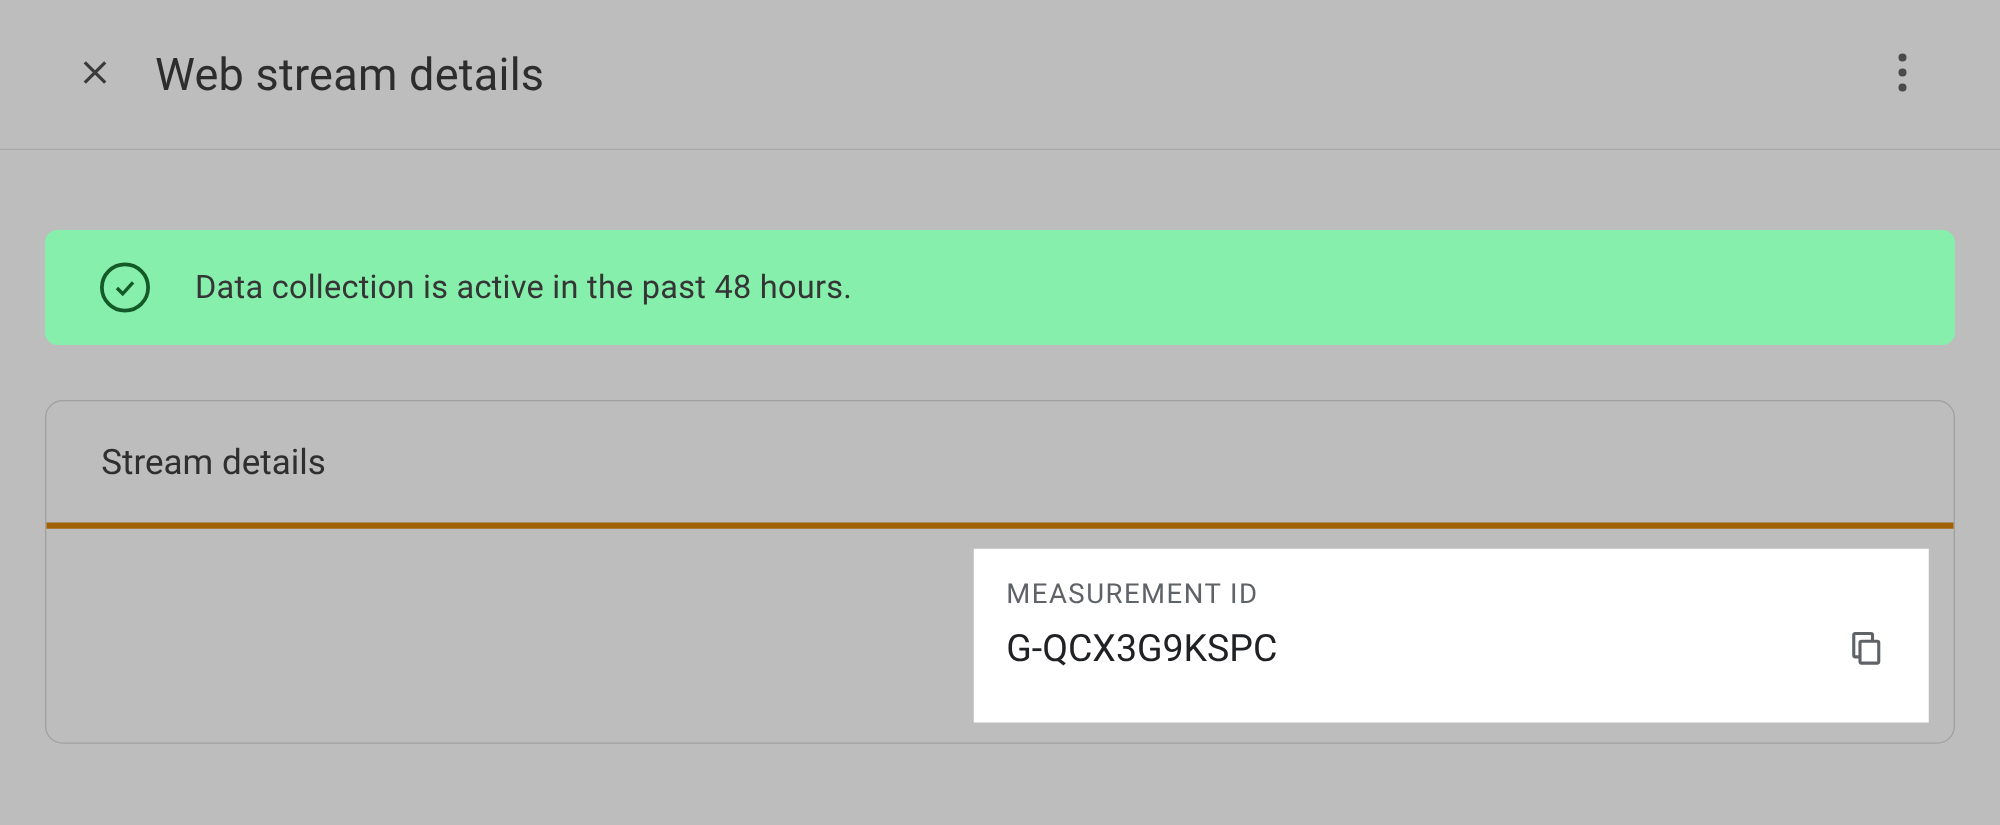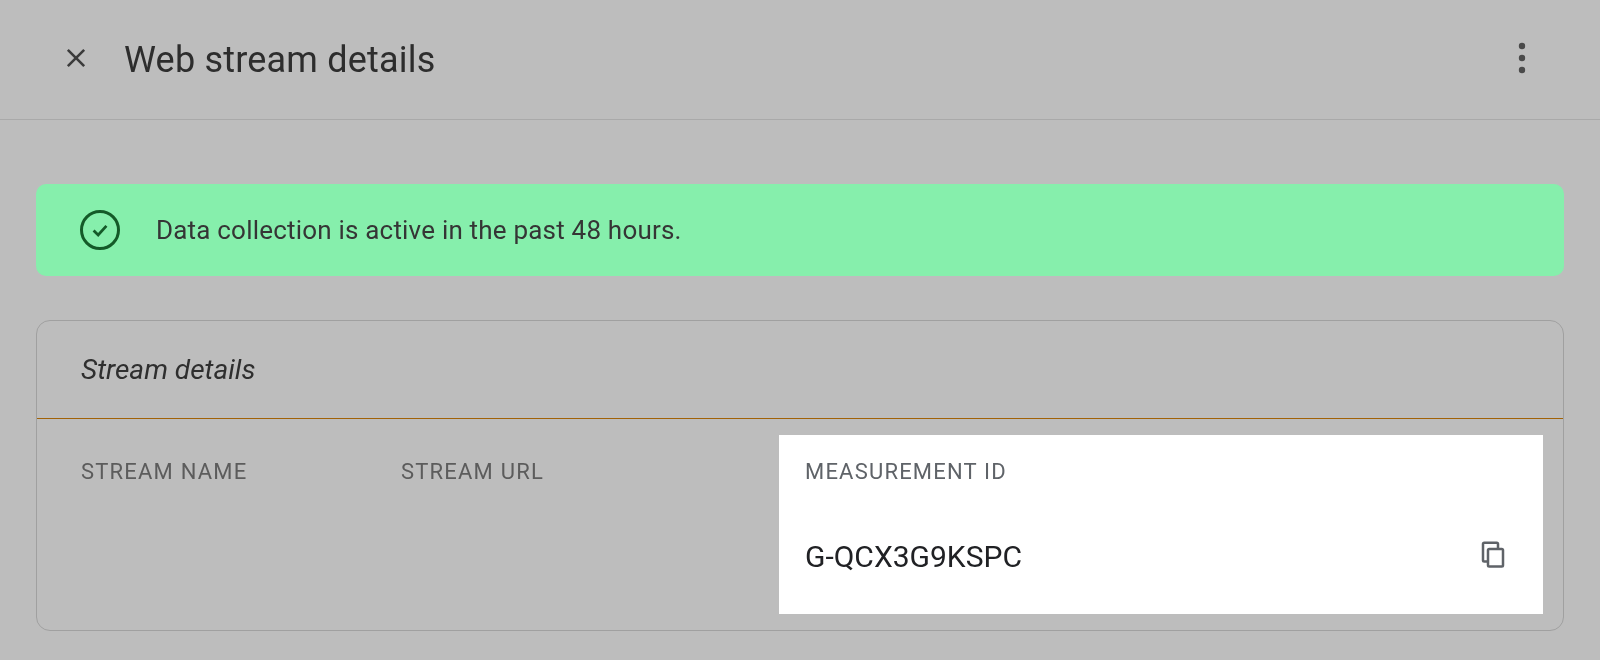--- a/index.html
+++ b/index.html
@@ -97,22 +97,21 @@
       color: #353535;
       letter-spacing: 0.2px;
     }
     .card {
       border: 1px solid #a0a0a0;
       border-radius: 14px;
       overflow: hidden;
     }
     .card-header {
       padding: 32px 44px;
-      border-bottom: 1px solid #a16207;
-      font-style: italic;
+      border-bottom: 5px solid #a16207;
     }
     .card-title {
       font-size: 28px;
       color: #2f2f2f;
       font-weight: 400;
     }
     .card-body {
       display: flex;
       padding: 40px 44px 56px 44px;
       gap: 0;
@@ -141,24 +140,22 @@
       letter-spacing: 1.2px;
       font-weight: 400;
     }
     .field-value {
       font-size: 30px;
       color: #1f1f1f;
       font-weight: 400;
     }
     .measurement-row {
       display: flex;
-      align-items: center;
       justify-content: space-between;
       gap: 3px;
-      margin-top: 40px;
     }
     .field-measurement .field-label {
       color: #5f6368;
     }
     .field-measurement .field-value {
       color: #202124;
     }
     .copy-btn {
       width: 36px;
       height: 36px;
@@ -212,25 +209,23 @@
     <div class="status-text">Data collection is active in the past 48 hours.</div>
   </div>
 
   <div class="card">
     <div class="card-header">
       <div class="card-title">Stream details</div>
     </div>
     <div class="card-body">
 
       <div class="field field-name">
-        <div class="field-label">STREAM NAME</div>
       </div>
 
       <div class="field field-url">
-        <div class="field-label">STREAM URL</div>
       </div>
 
 
       <div class="field-measurement">
         <div class="field-label">MEASUREMENT ID</div>
         <div class="measurement-row">
           <div class="field-value">G-QCX3G9KSPC</div>
           <div class="copy-btn">
             <span>
               <svg viewBox="0 0 24 24">

